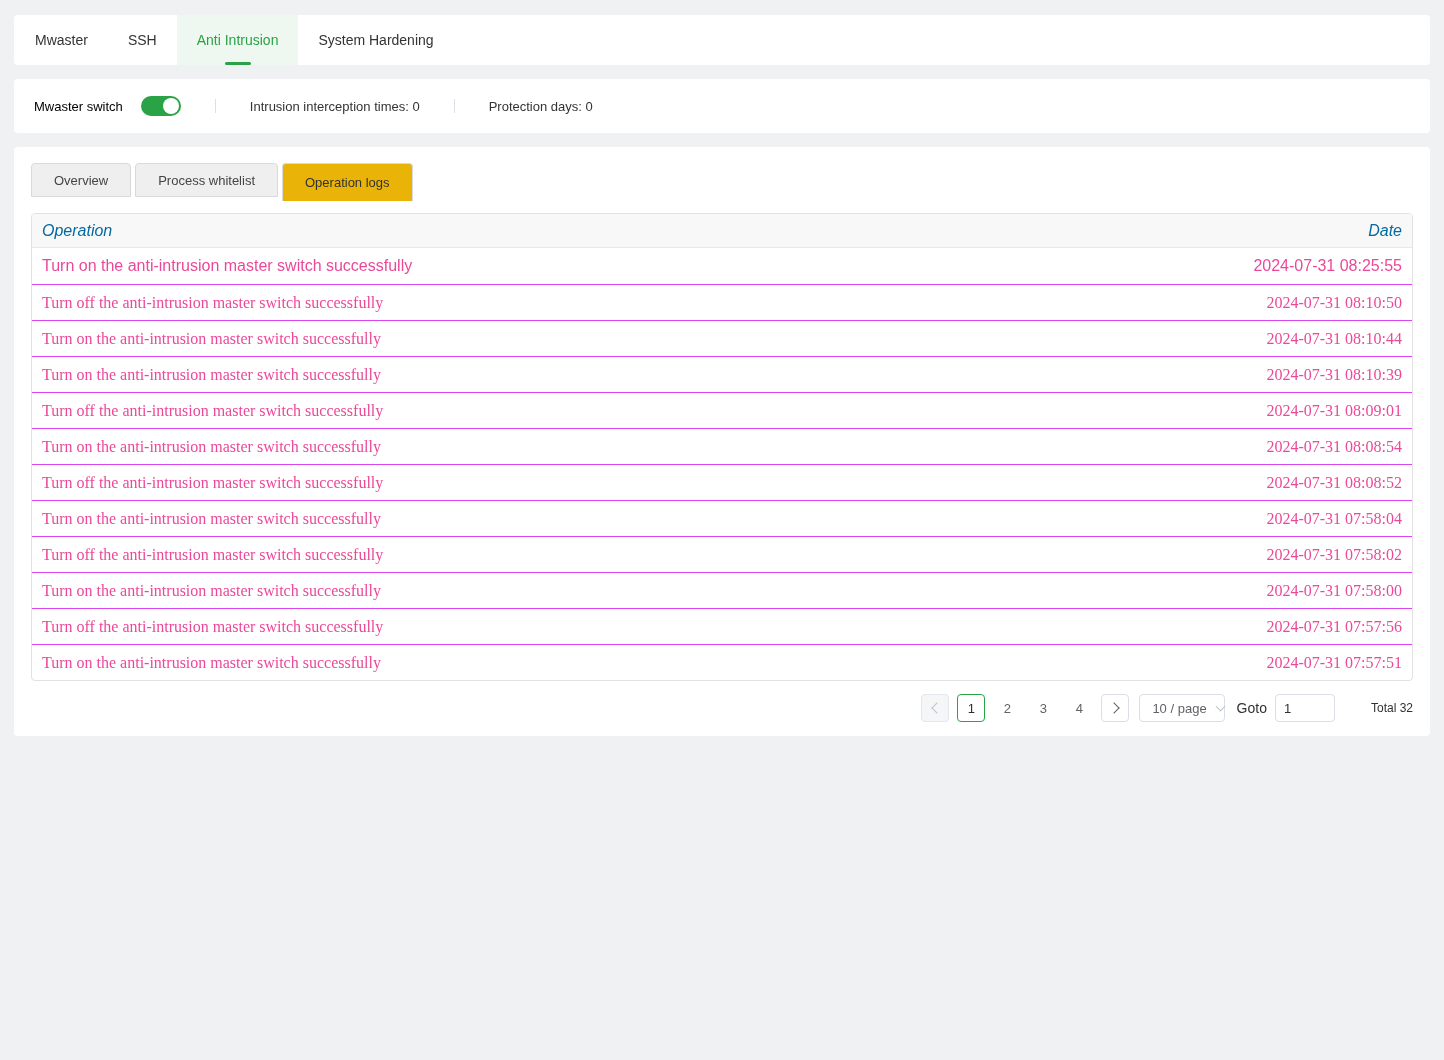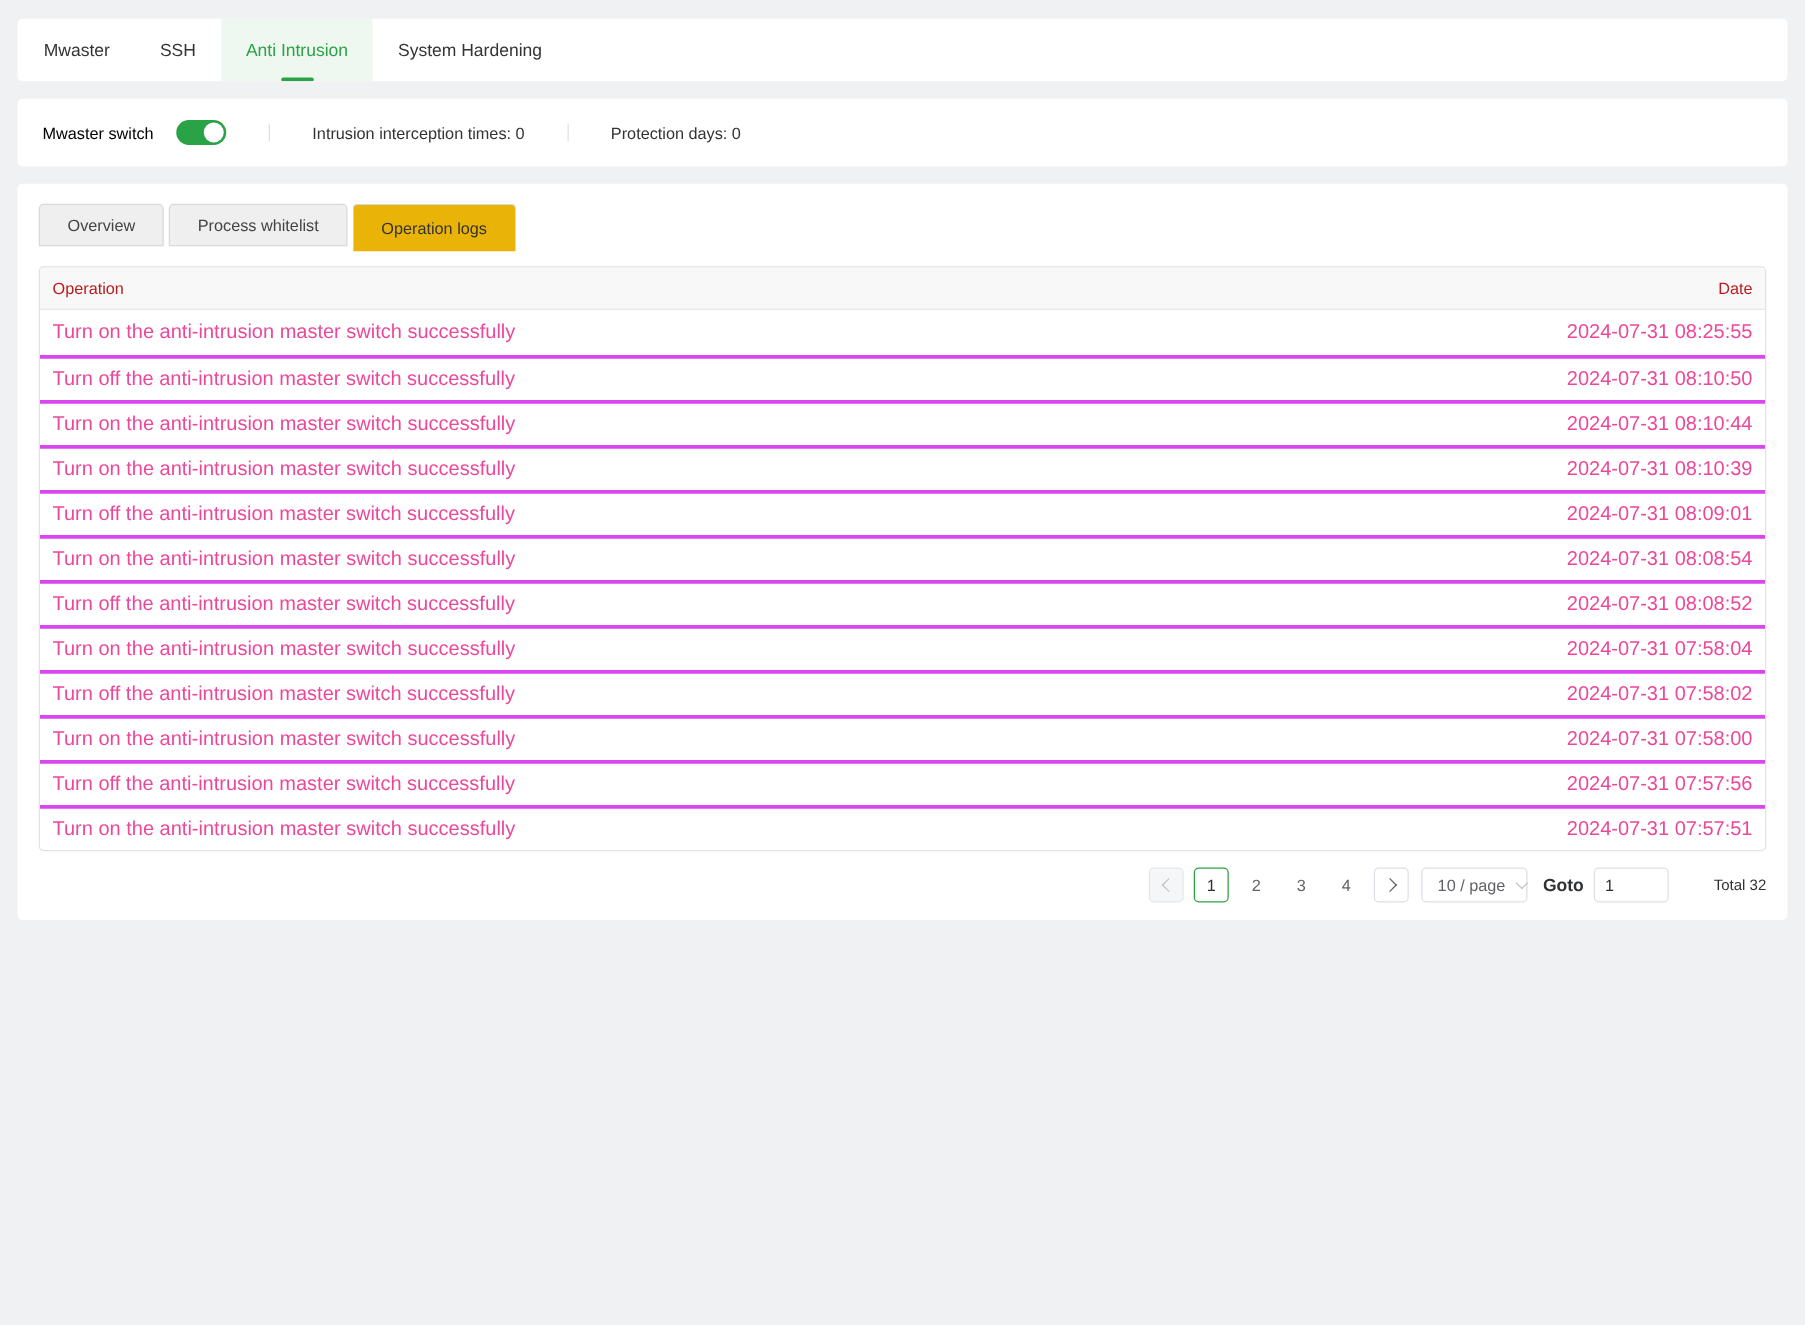--- a/index.html
+++ b/index.html
@@ -97,30 +97,31 @@
     margin-top:12px;
     border:1px solid #e2e2e2;
     border-radius:4px;
     overflow:hidden;
   }
   .t-head {
     display:flex; justify-content:space-between; align-items:center;
     height:34px;
     background:#f8f8f8;
     border-bottom:1px solid #e8e8e8;
-    font-size:13px; color:#b91c1c;
+    font-size:16px; color:#0369a1;
     padding:0 10px;
+    font-style:italic;
   }
   .t-row {
     display:flex; justify-content:space-between; align-items:center;
     height:36px;
     font-size:16px; color:#ec4899;
     padding:0 10px;
   }
-  .t-row + .t-row { border-top:3px solid #d946ef; }
+  .t-row + .t-row { border-top:1px solid #d946ef;font-family:Liberation Serif, serif; }
   .cell-op { flex:1; text-align:left; overflow:hidden; white-space:nowrap; }
   .cell-date { text-align:right; white-space:nowrap; }
 
   
   .pagination {
     margin-top:13px;
     display:flex; justify-content:flex-end; align-items:center;
     font-size:13px; color:#606266;
   }
   .pg-btn {
@@ -149,21 +150,21 @@
   .chev.right { transform:rotate(-135deg); margin-right:3px; }
   .chev.down  { width:7px; height:7px; border-width:1.3px; transform:rotate(-45deg); margin-top:-3px; color:#c0c4cc; }
   .page-size-select {
     height:28px; margin:0 8px 0 6px;
     border:1px solid #dcdfe6; border-radius:4px;
     background:#fff;
     display:flex; align-items:center; gap:10px;
     padding:0 0 0 12px;
     color:#606266; cursor:pointer; font-size:13px;
   }
-  .goto-label { margin:0 8px 0 4px; color:#303133; font-size:14px;font-weight:bold; }
+  .goto-label { margin:0 8px 0 4px; color:#303133; font-size:14px; }
   .goto-input {
     width:60px; height:28px;
     border:1px solid #dcdfe6; border-radius:4px;
     padding:0 8px; font-size:13px; color:#303133;
     font-family:"Liberation Sans", sans-serif;
     outline:none; background:#fff;
   }
   .total-text { margin-left:36px; font-size:12px; color:#303133; }
 </style>
 </head>

